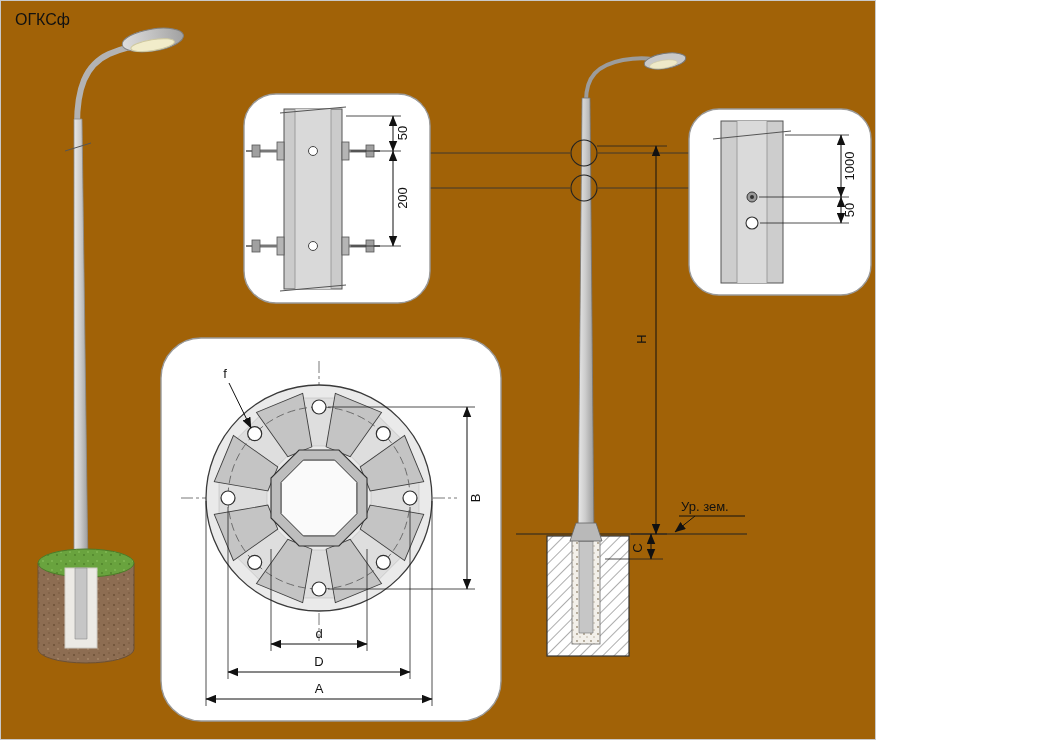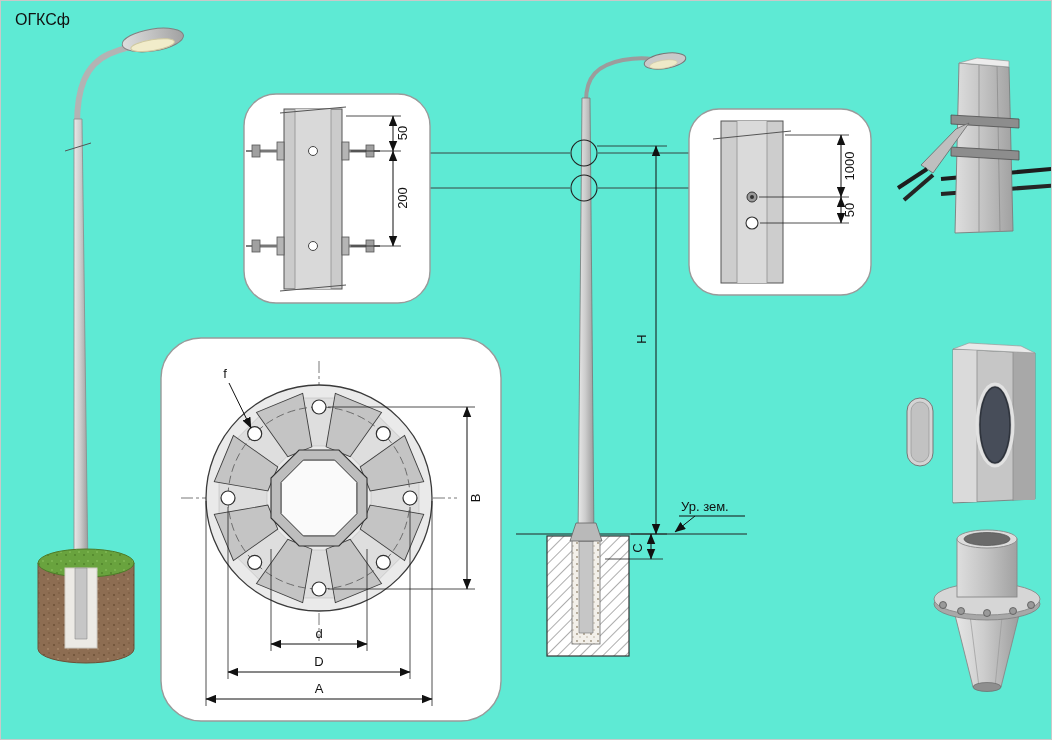--- a/index.html
+++ b/index.html
@@ -1,17 +1,17 @@
 <!DOCTYPE html>
 <html><head>
 <meta charset="utf-8">
 <style>
   html,body{margin:0;padding:0;background:#ffffff;}
-  .frame{position:relative;width:1052px;height:740px;border:1px solid #c9c9c9;box-sizing:border-box;
-         font-family:"Liberation Sans",sans-serif;background:#5eead4;overflow:hidden;}
+  .frame{position:relative;width:876px;height:740px;border:1px solid #c9c9c9;box-sizing:border-box;
+         font-family:"Liberation Sans",sans-serif;background:#a16207;overflow:hidden;}
   svg{position:absolute;left:0;top:0;}
   .ext{stroke:#222;stroke-width:0.8;fill:none;}
   .dim{stroke:#111;stroke-width:1;fill:none;}
   .cl{stroke:#555;stroke-width:0.8;stroke-dasharray:12 3 3 3;fill:none;}
   .dimtext{font-size:13px;fill:#111;}
   .titletext{font-size:16px;fill:#111;}
   .box{fill:#ffffff;stroke:#9a9a9a;stroke-width:1.4;}
 </style>
 </head>
 <body>

